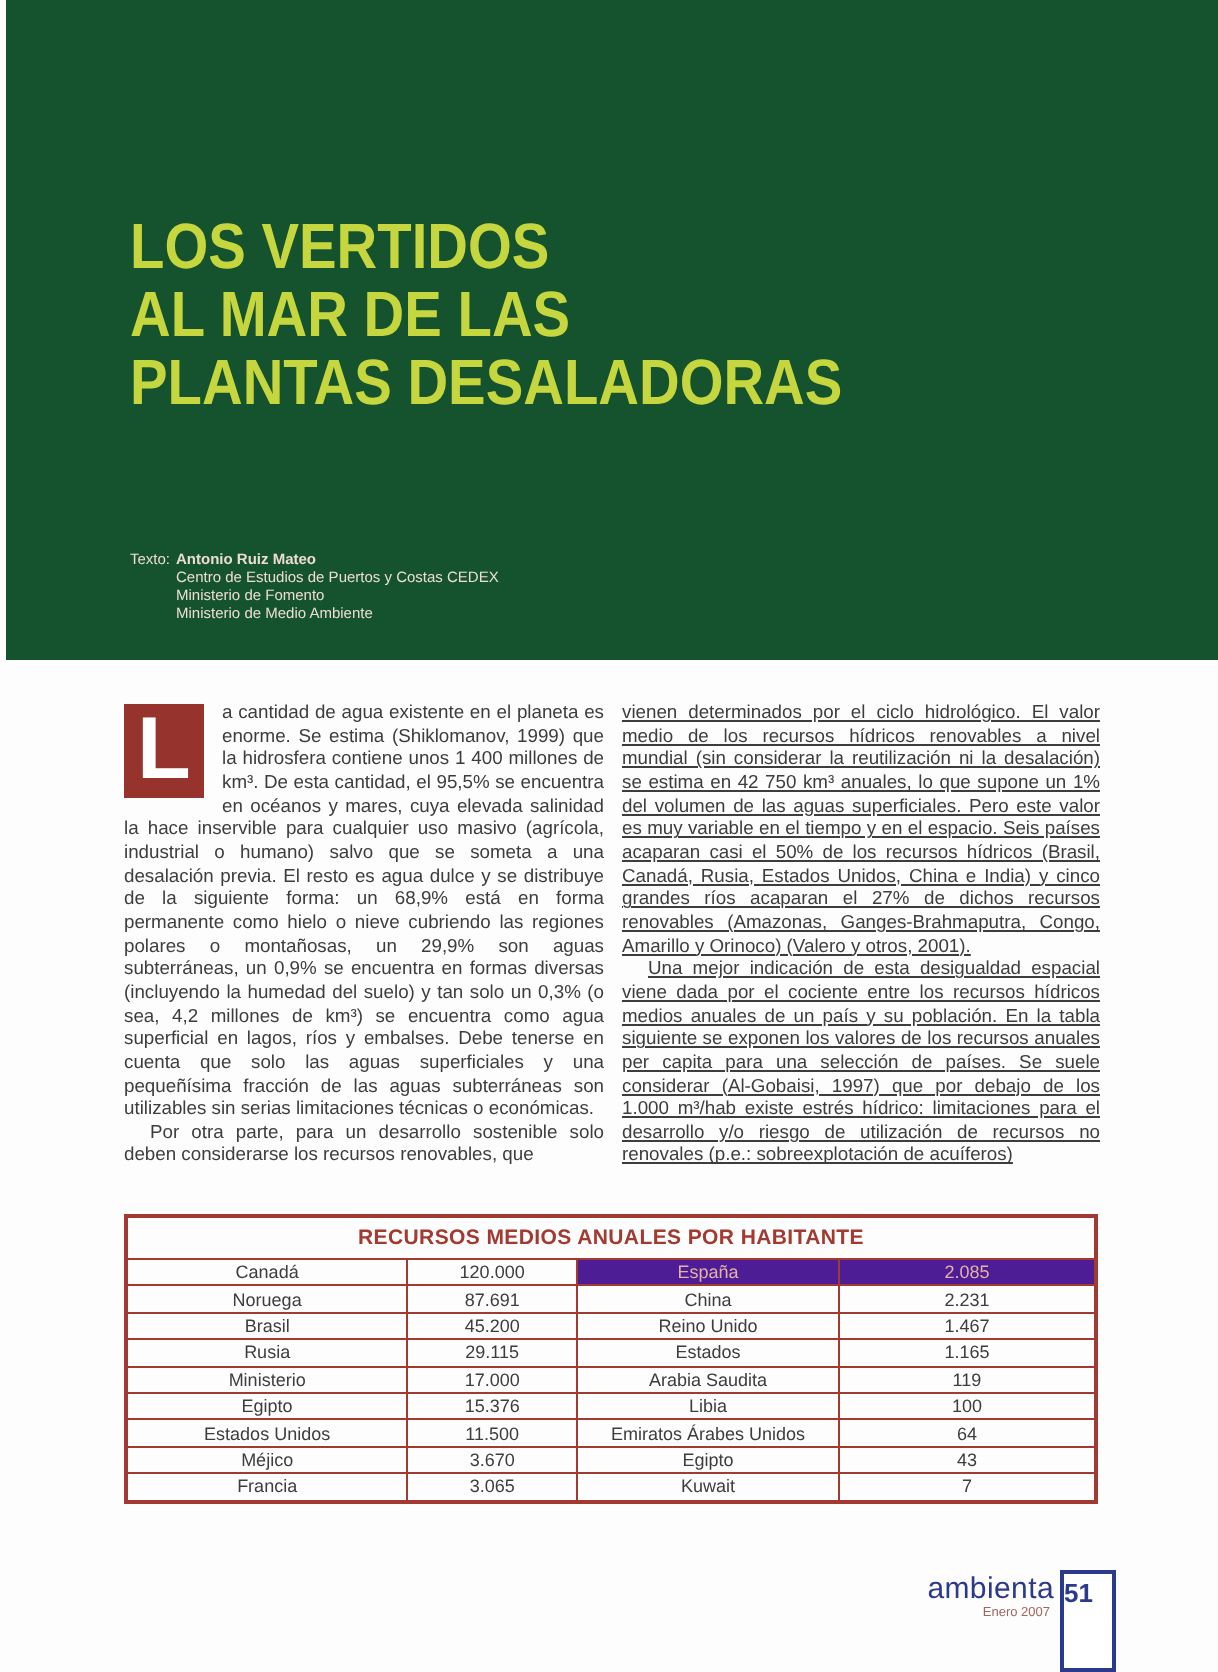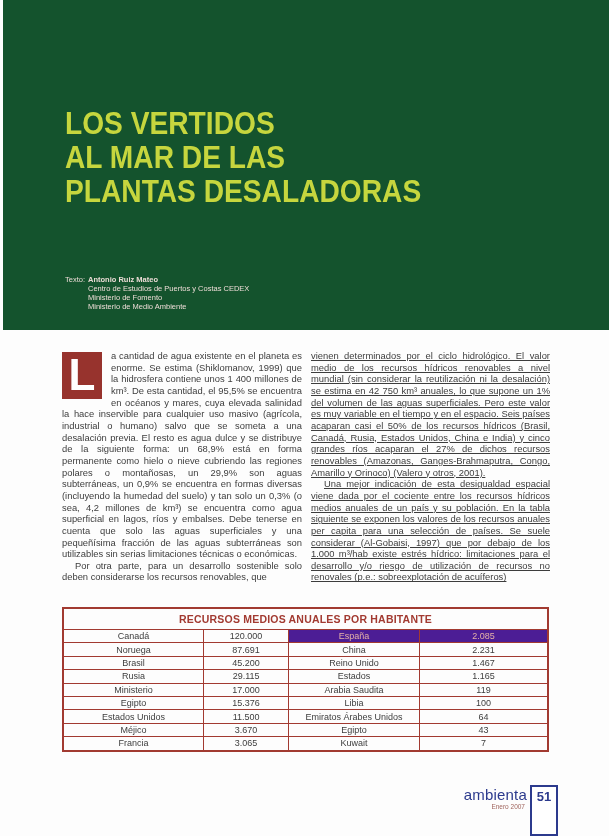--- a/index.html
+++ b/index.html
@@ -32,21 +32,21 @@
     border:2px solid #a23a31; table-layout:fixed;
   }
   table.water-table td { border:1px solid #a23a31; text-align:center; padding:0 2px; height:12.4px; }
   tr.t-title td { color:#a23a31; font-weight:bold; font-size:10.5px; height:20px; letter-spacing:0.2px;margin-left:33px; }
   tr.t-head td { height:14px; }
   td.hl { background:#4c1d95; color:#e4b0a7;margin-left:44px; }
   .brand { position:absolute; top:786px; right:82px; color:#2c3a8d; font-weight:normal; font-size:15px; letter-spacing:0.2px; }
   .issue-date { position:absolute; top:803px; right:84px; font-size:6.5px; color:#a0655e; }
   .page-box {
     position:absolute; left:530px; top:785px; width:24px; height:47px;
-    border:2px solid #2c3a8d; display:flex; justify-content:center; background:#ffffff;
+    border:2px solid #2c3a8d; display:flex; justify-content:flex-start; background:#ffffff;
   }
   .page-num { color:#2c3a8d; font-weight:bold; font-size:13px; margin-top:2px; }
 </style>
 </head>
 <body>
 
 <div class="header-block">
   <div class="title">
     <div>LOS VERTIDOS</div>
     <div>AL MAR DE LAS</div>

